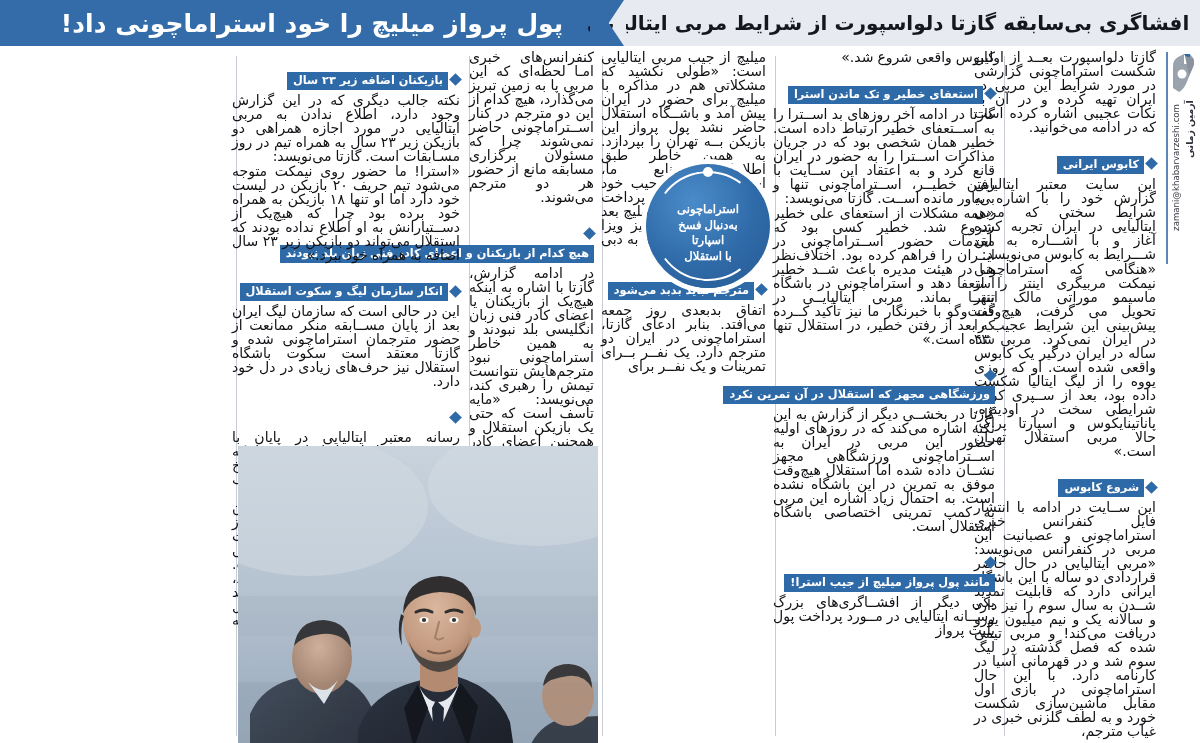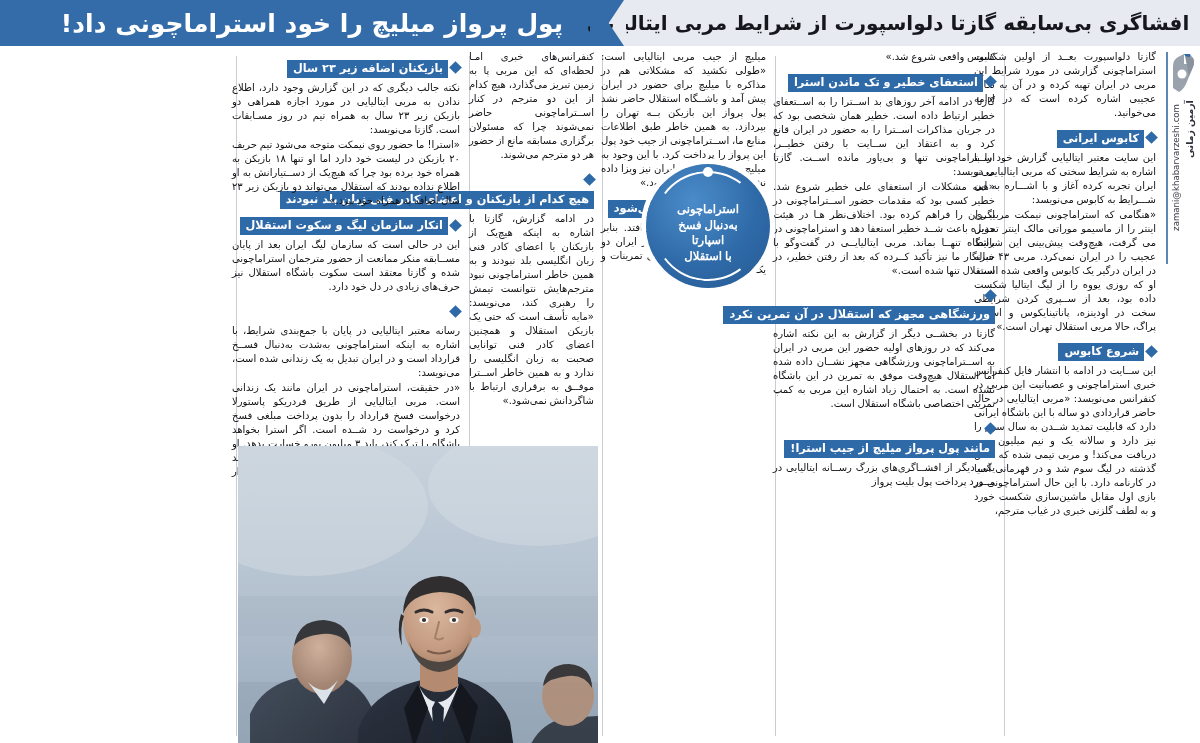--- a/index.html
+++ b/index.html
@@ -98,32 +98,32 @@
 
   .col {
     position: absolute;
     top: 4px;
     direction: rtl;
     text-align: justify;
     color: #101114;
   }
   .col p {
     margin: 0 0 1px 0;
-    font-size: 10px;
+    font-size: 14px;
     line-height: 14.0px;
     text-align: justify;
     text-align-last: right;
     letter-spacing: -0.15px;
     word-spacing: -0.4px;
   }
 
   
   .sechead {
     display: block;
-    margin: 8px 0 3px 0;
+    margin: 20px 0 3px 0;
     direction: rtl;
   }
   .sechead .bar {
     display: inline-block;
     background: #2f6aa8;
     color: #ffffff;
     font-size: 11.3px;
     font-weight: bold;
     line-height: 15px;
     padding: 1px 5px 2px 6px;

